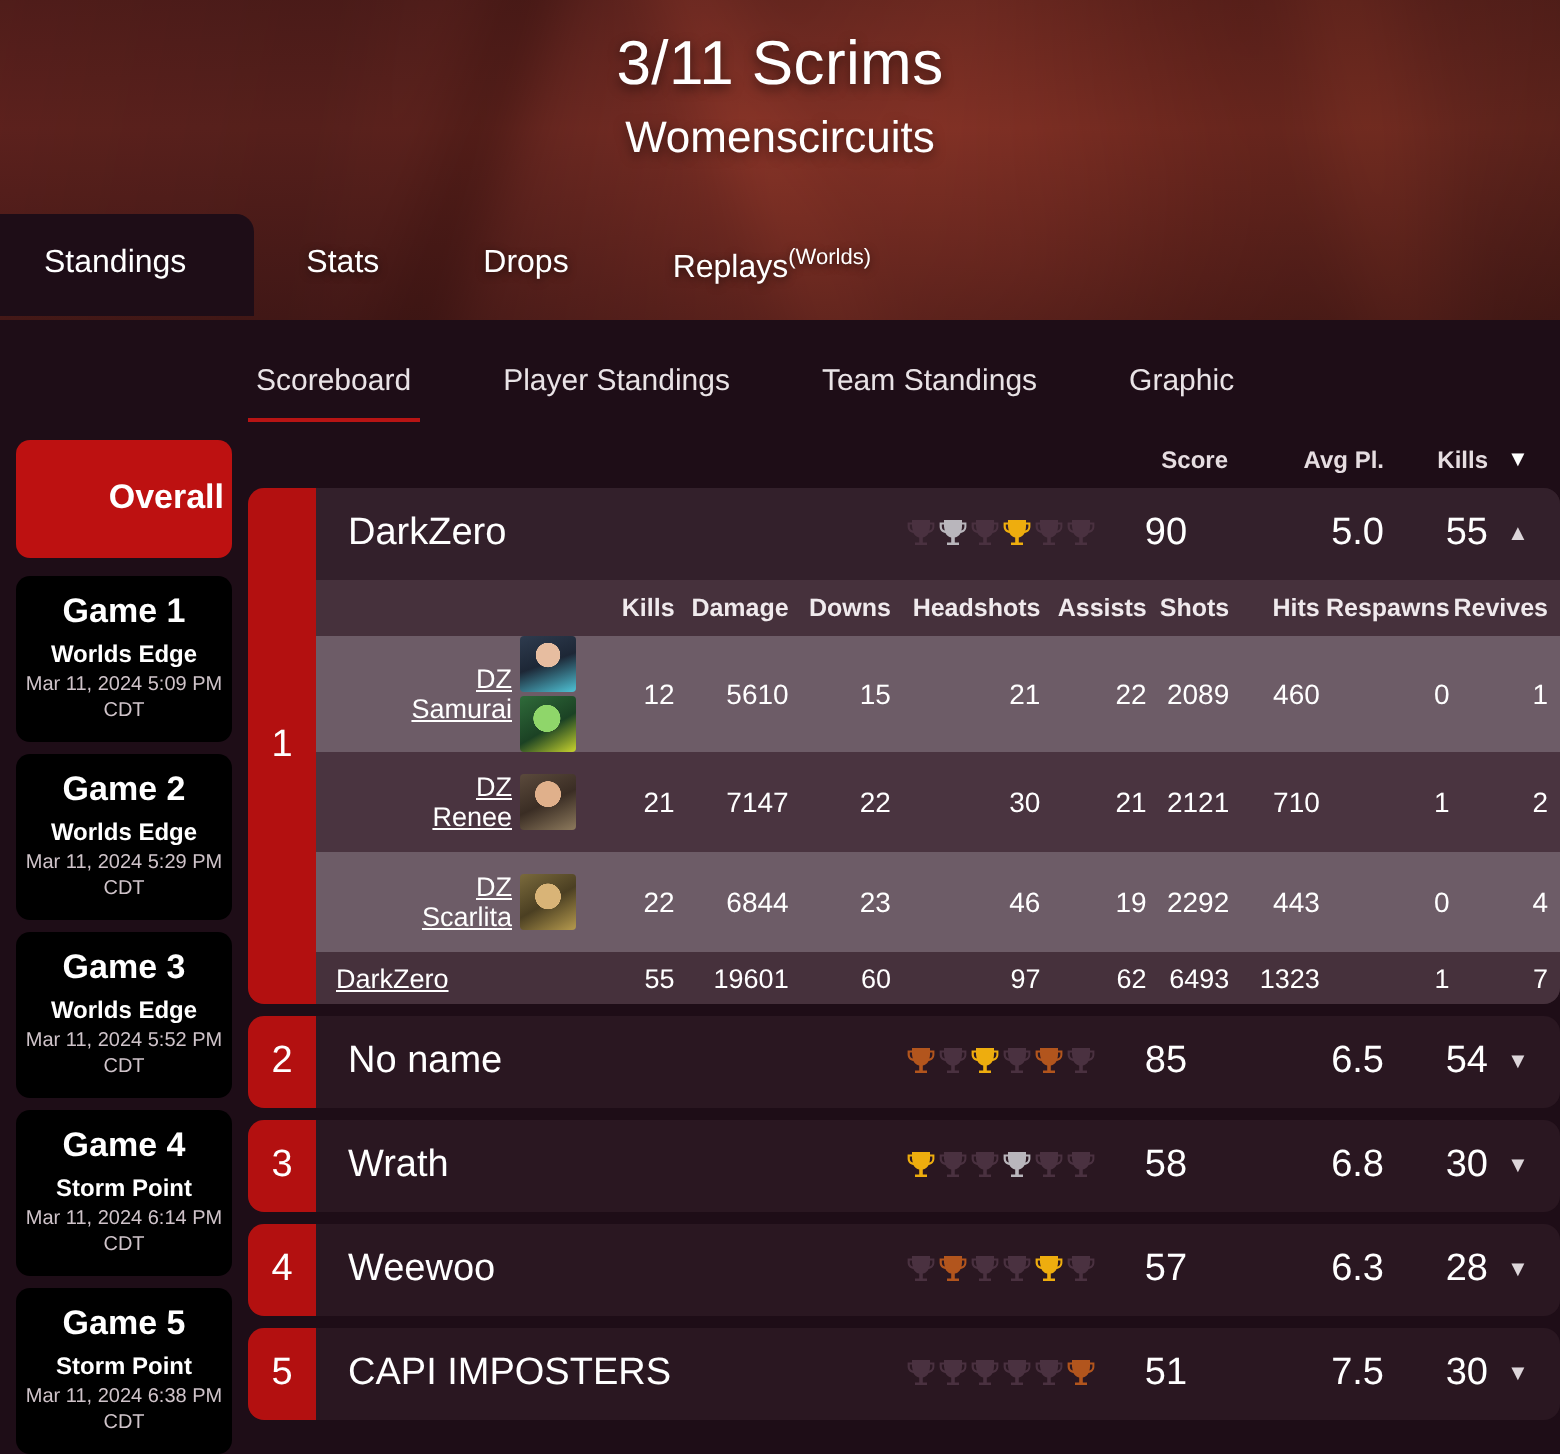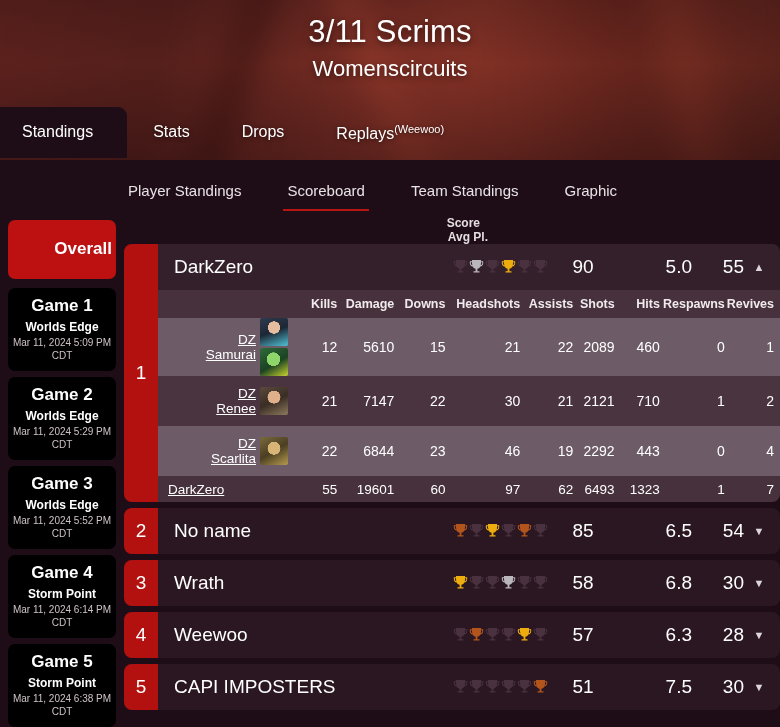--- a/index.html
+++ b/index.html
@@ -115,21 +115,21 @@
   .game-btn.overall .g-name { font-size: 17px; font-weight: 700; text-align: right; }
   .game-btn .g-map { font-size: 12px; font-weight: 700; margin-top: 4px; }
   .game-btn .g-time { font-size: 10px; color: #cfc3c9; margin-top: 3px; line-height: 1.25; }
 
   
   .standings { flex: 1; position: relative; overflow: hidden; }
 
   .col-head {
     display: flex; align-items: center;
     height: 28px; padding-right: 6px;
-    font-size: 12px; font-weight: 700; color: #e6dde1; flex-direction: column;
+    font-size: 12px; font-weight: 700; color: #e6dde1;
   }
   .col-head .spacer { flex: 1; }
   .ch { text-align: right; }
   .ch-score { width: 62px; }
   .ch-avg   { width: 78px; }
   .ch-kills { width: 52px; }
   .sort-caret {
     width: 30px; text-align: center; font-size: 11px; color: #fff;
   }
 
@@ -223,28 +223,28 @@
     <div class="top-tab active">
       <span>Standings</span>
     </div>
     <div class="top-tab">
       <span>Stats</span>
     </div>
     <div class="top-tab">
       <span>Drops</span>
     </div>
     <div class="top-tab">
-      <span>Replays</span><sup>(Weewoo)</sup>
+      <span>Replays</span><sup>(Worlds)</sup>
     </div>
   </div>
 </div>
 
 <div class="subtabs">
+  <div class="subtab active">Scoreboard</div>
   <div class="subtab">Player Standings</div>
-  <div class="subtab active">Scoreboard</div>
   <div class="subtab">Team Standings</div>
   <div class="subtab">Graphic</div>
 </div>
 
 <div class="body">
 
   <div class="sidebar">
     <div class="game-btn overall">
       <div class="g-name">Overall</div>
     </div>

